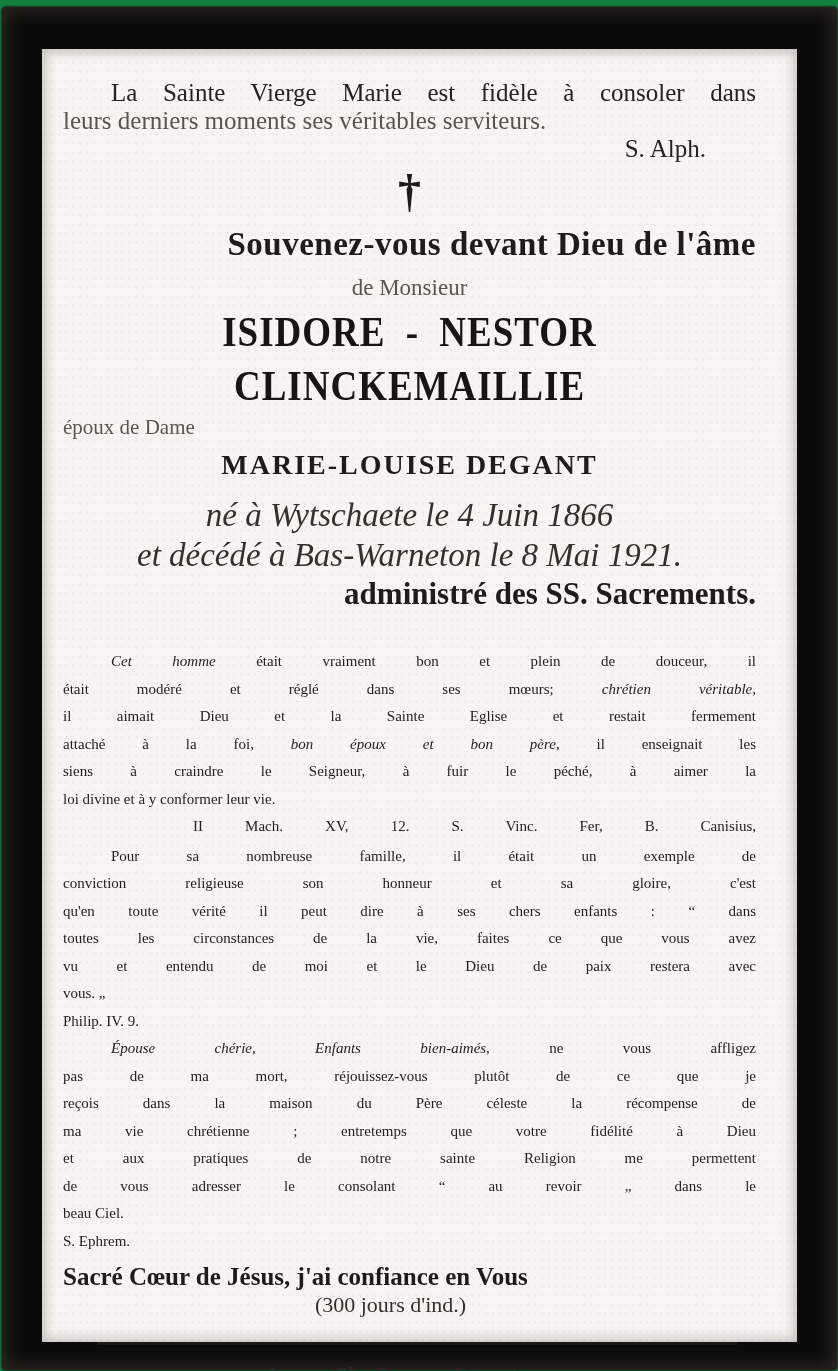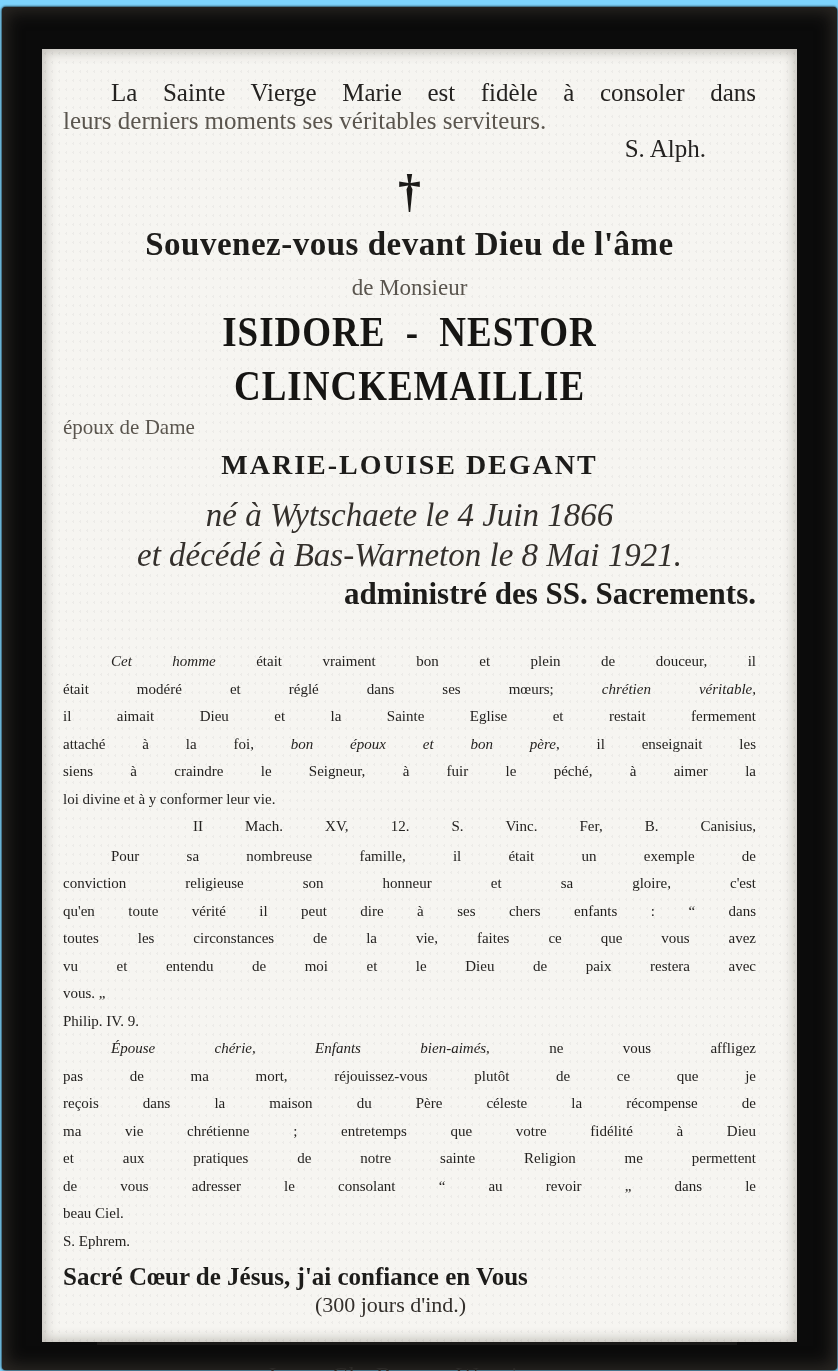--- a/index.html
+++ b/index.html
@@ -1,18 +1,18 @@
 <!DOCTYPE html>
 <html><head>
 <meta charset="utf-8">
 <style>
   html,body { margin:0; padding:0; background:#dedede; }
   .scan {
     position:relative; width:838px; height:1371px;
-    background:#7dd3fc; overflow:hidden;
+    background:#15803d; overflow:hidden;
     font-family:"Liberation Serif", serif;
   }
   .frame {
     position:absolute; top:7px; left:2px; right:1px; bottom:1px;
     background:#0b0b0b; border-radius:4px;
     box-shadow: inset 0 0 16px 5px rgba(45,42,38,0.9), 0 0 2px 1px rgba(0,0,0,0.6);
   }
   .card {
     position:absolute; top:42px; left:40px; right:40px; bottom:28px;
     background:#f6f5f1;
@@ -23,21 +23,21 @@
   .content { margin:0 41px 0 21px; padding-top:30px; color:#242220; filter: blur(0.25px); }
   .line { font-size:15px; line-height:27.5px; }
   .j { text-align:justify; text-align-last:justify; }
   .indent { text-indent:48px; }
   .it { font-style:italic; }
   .faded { color:#5a554e; }
   .semi { color:#34302c; }
   .epigraph .line { font-size:25px; line-height:28px; }
   .attribution { text-align:right; padding-right:50px; font-size:25px; line-height:28px; }
   .cross { text-align:center; font-size:46px; line-height:52px; margin-top:2px; font-weight:bold; color:#1b1a18; }
-  .heading { text-align:center; font-size:33px; line-height:38px; font-weight:700; margin-top:8px; letter-spacing:0.5px; color:#1d1c1a; }
+  .heading { text-align:right; font-size:33px; line-height:38px; font-weight:700; margin-top:8px; letter-spacing:0.5px; color:#1d1c1a; }
   .honorific { text-align:center; font-size:23px; line-height:26px; margin-top:12px; }
   .name { text-align:center; font-size:37px; line-height:46px; font-weight:700; margin-top:12px;
           letter-spacing:1px; word-spacing:10px; transform:scale(1,1.16); color:#161513; }
   .spouse-prefix { text-align:left; font-size:21px; line-height:24px; margin-top:10px; }
   .spouse-name { text-align:center; font-size:28px; line-height:32px; font-weight:700; letter-spacing:2px; margin-top:10px; color:#1d1c1a; }
   .dates { text-align:center; font-style:italic; font-size:33px; line-height:40px; margin-top:14px; }
   .sacraments { text-align:right; font-size:31px; line-height:28px; font-weight:700; margin-top:5px; color:#1d1c1a; }
   .eulogy { margin-top:40px; }
   .par { margin:0; }
   .p2 { margin-top:2px; }

